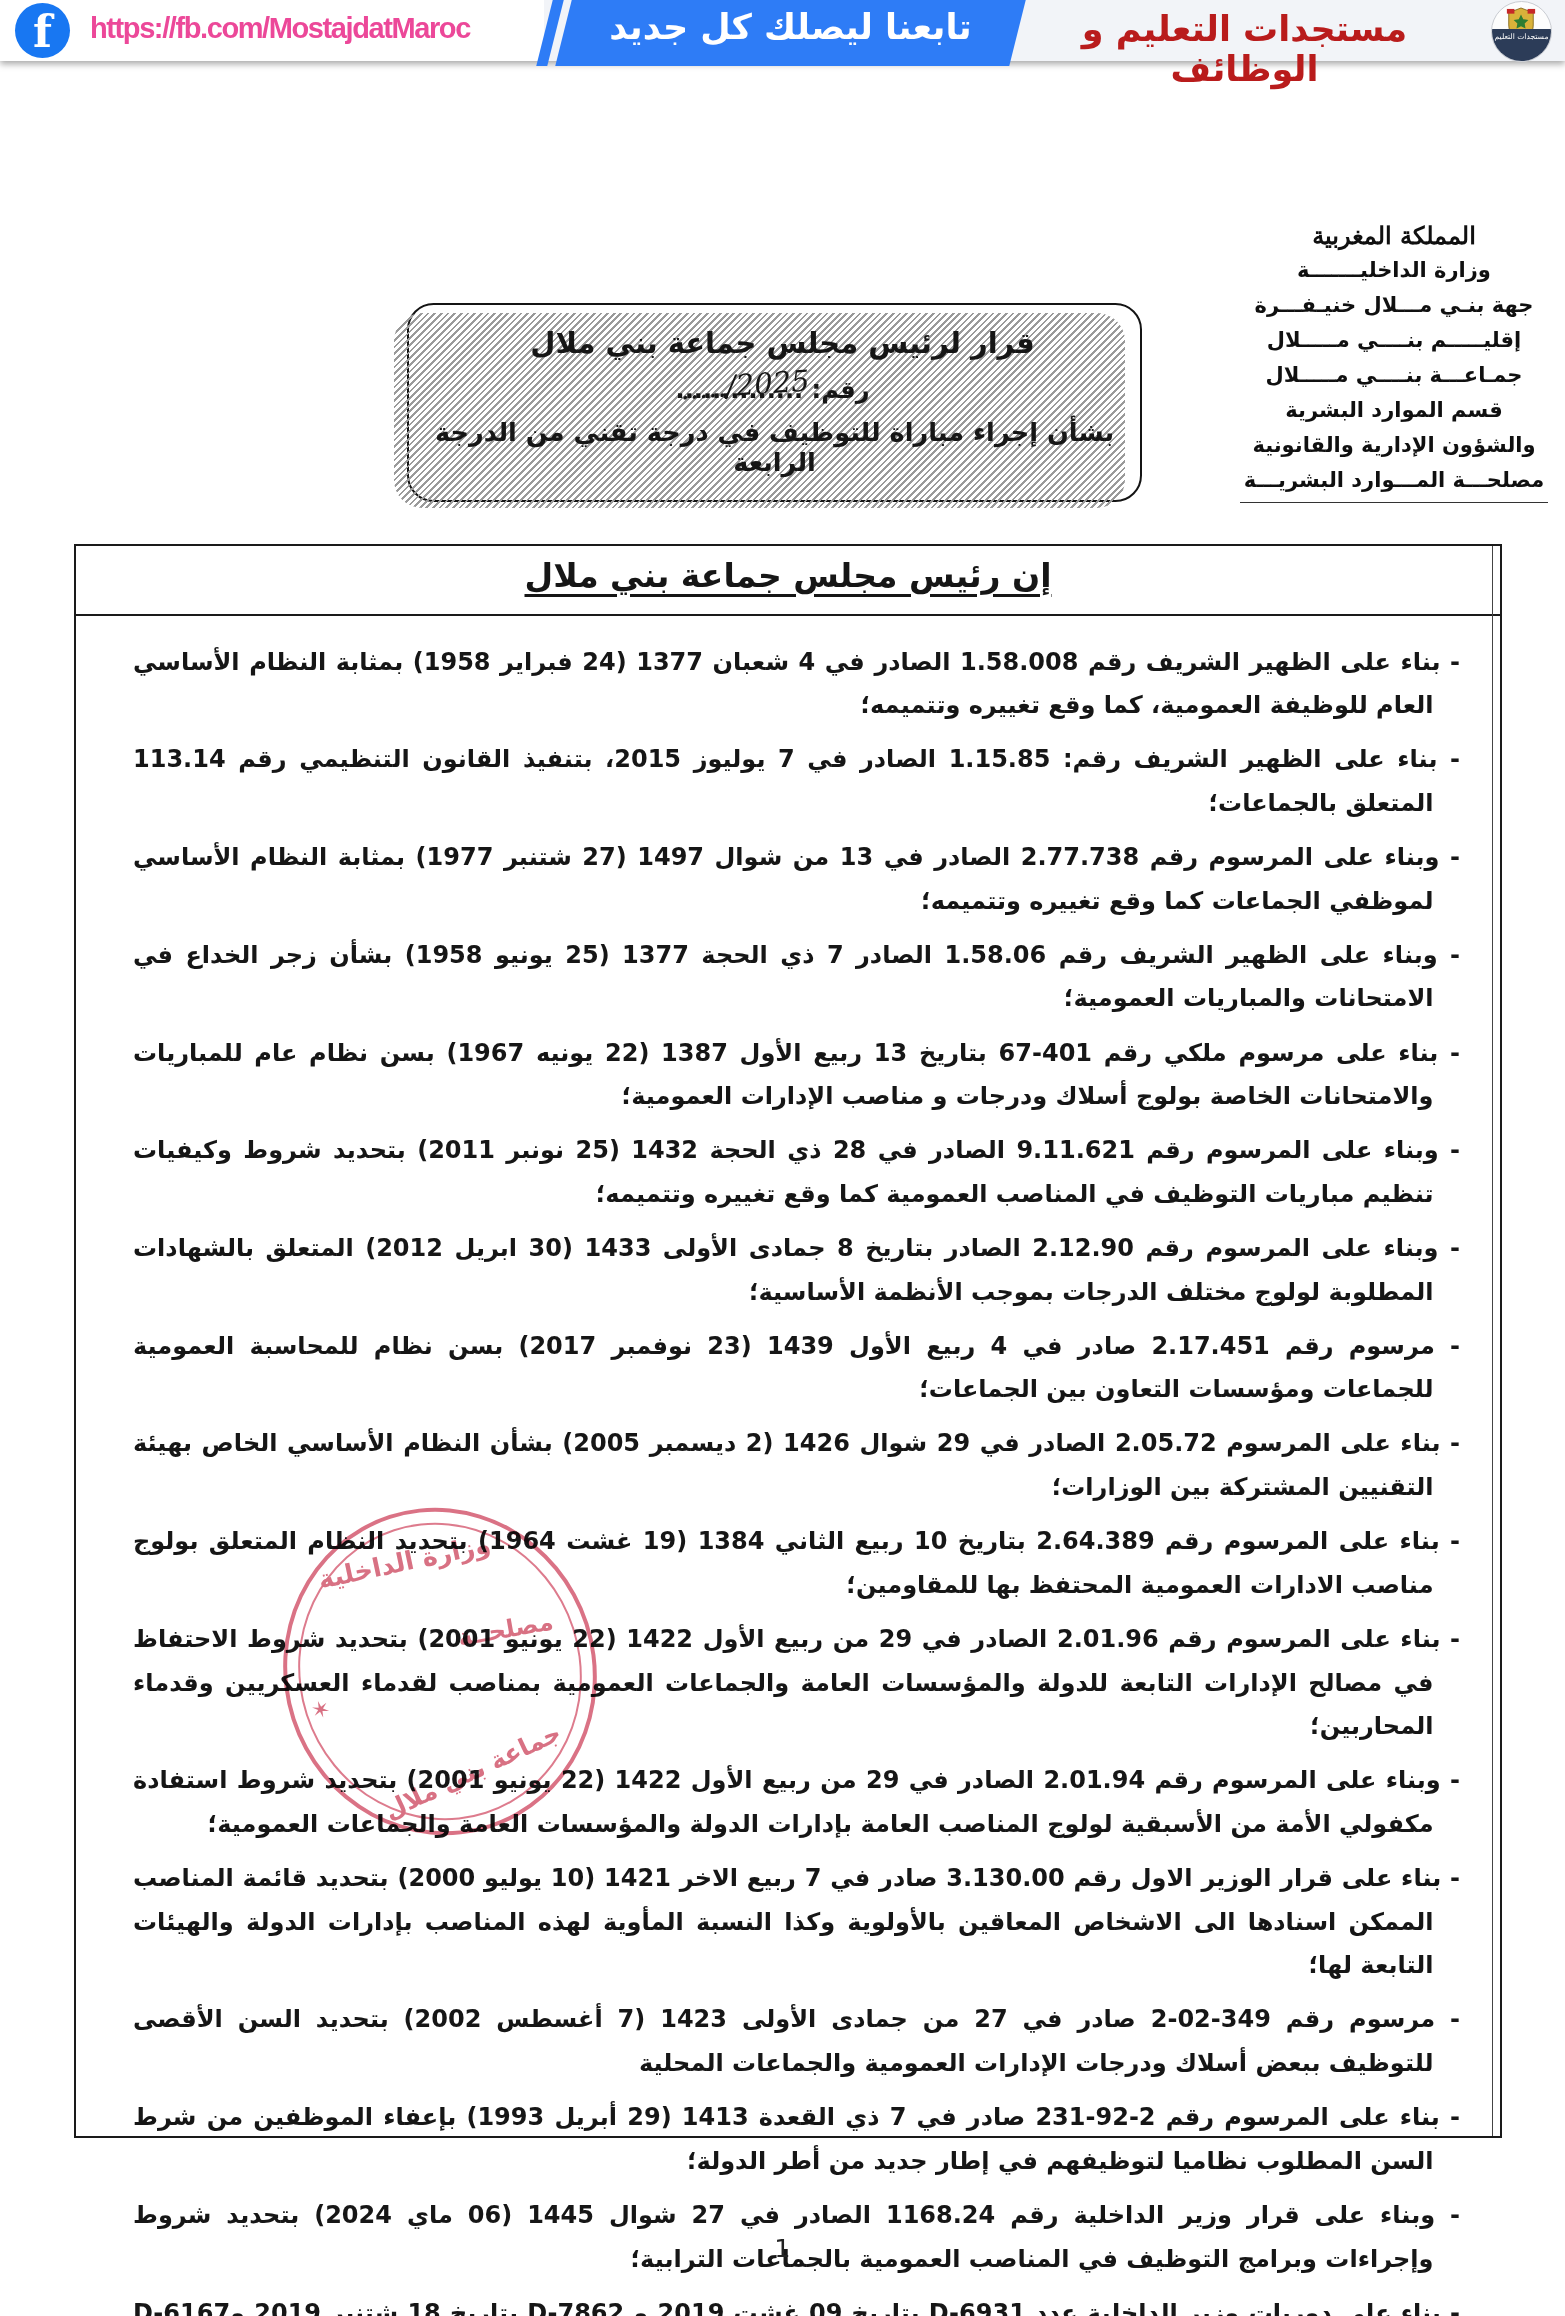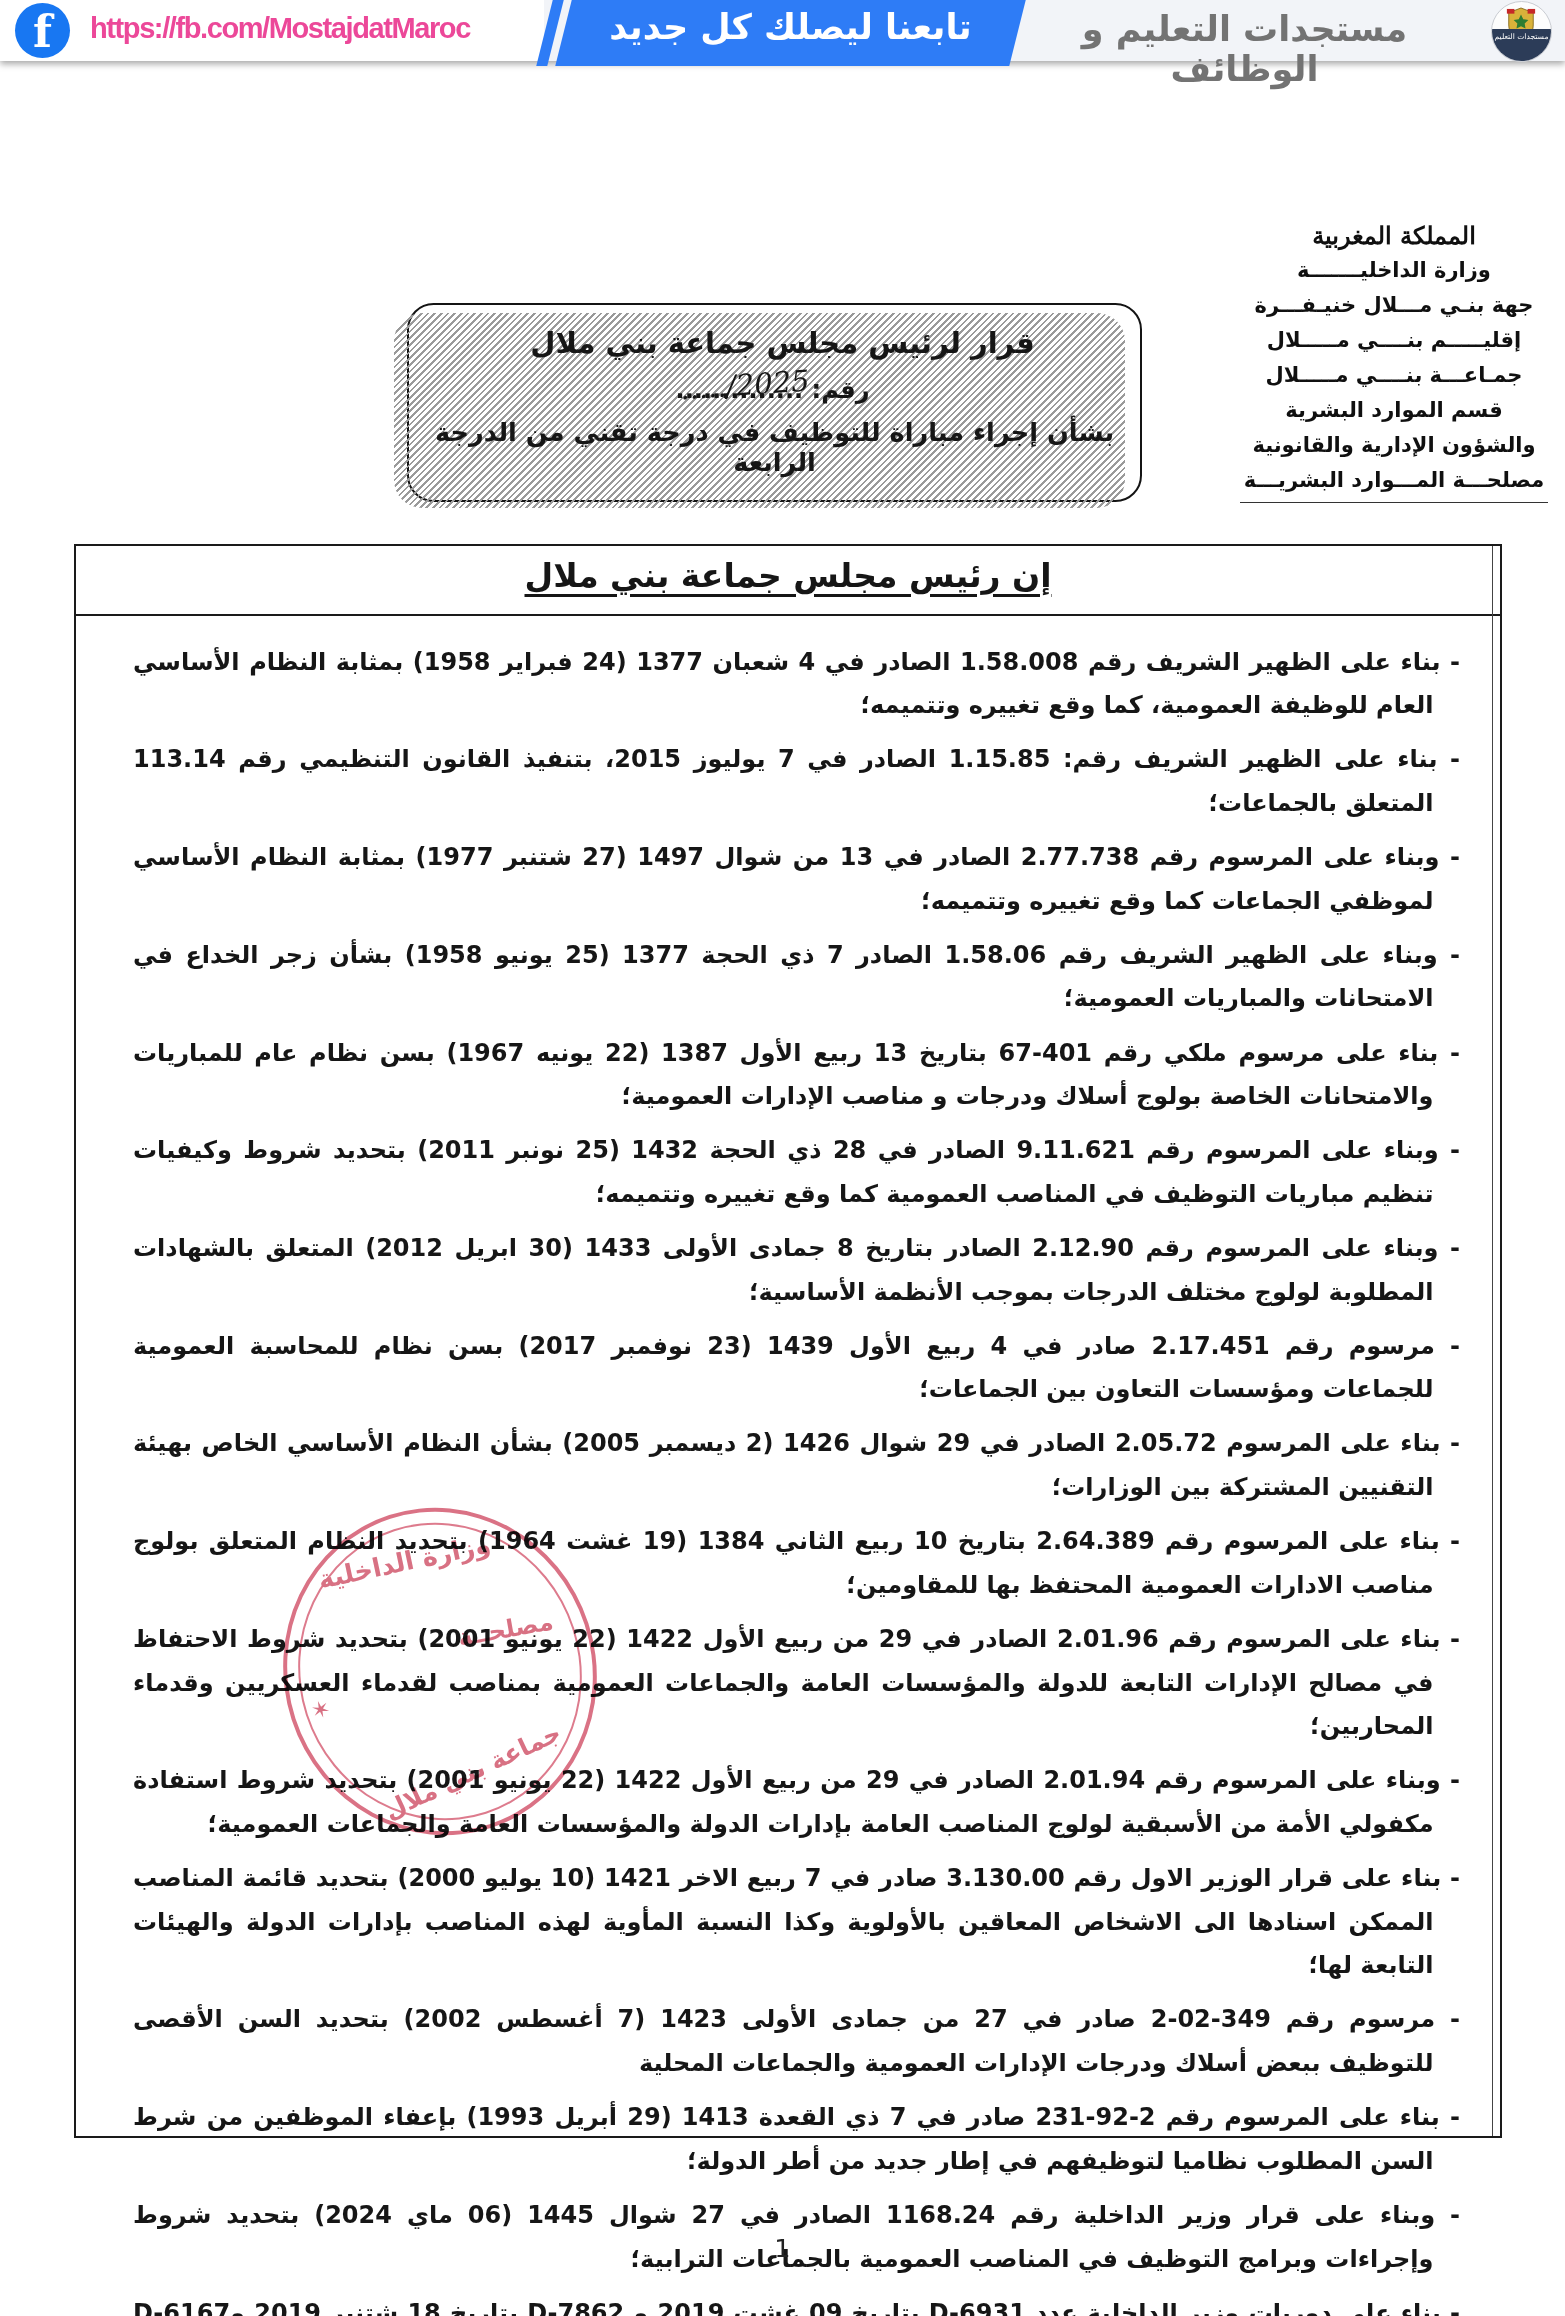--- a/index.html
+++ b/index.html
@@ -14,21 +14,21 @@
              background:#1877F2;color:#fff;text-align:center;line-height:57px;
              font-family:"DejaVu Serif",serif;font-weight:bold;font-size:44px;}
   .fb-url{position:absolute;left:90px;top:12.3px;font-family:"Liberation Sans",sans-serif;
           font-weight:700;font-size:29px;color:#ec4899;letter-spacing:-1.4px;white-space:nowrap;}
   .ribbon{position:absolute;left:564px;top:-3.8px;width:454px;height:70px;background:#2e7cf6;
           transform:skewX(-14deg);}
   .ribbon-wedge{position:absolute;left:545px;top:-3.8px;width:11.4px;height:70px;background:#2e7cf6;
           transform:skewX(-14deg);}
   .ribbon-text{position:absolute;left:568px;top:6.6px;width:445px;text-align:center;color:#ffffff;
           font-weight:700;font-size:35px;direction:rtl;}
-  .brand-text{position:absolute;left:1041px;top:8.5px;width:407px;text-align:center;color:#737373;
+  .brand-text{position:absolute;left:1041px;top:8.5px;width:407px;text-align:center;color:#b91c1c;
           font-weight:700;font-size:35px;direction:rtl;}
   .logo{position:absolute;left:1491px;top:0.9px;width:59px;height:59px;border-radius:50%;
         background:#fdfdfd;border:0.9px solid #c9ccd2;overflow:hidden;}
   .logo svg{position:absolute;left:13.2px;top:3.8px;}
   .logo-caption{position:absolute;left:0;bottom:0;width:100%;height:32px;background:#2c3c58;
         color:#fff;font-size:7.6px;line-height:16px;text-align:center;direction:rtl;white-space:nowrap;}
 
   
   .letterhead{position:absolute;left:1238px;top:218px;width:312px;text-align:center;direction:rtl;
               font-weight:700;font-size:21px;line-height:35px;color:#101010;}

